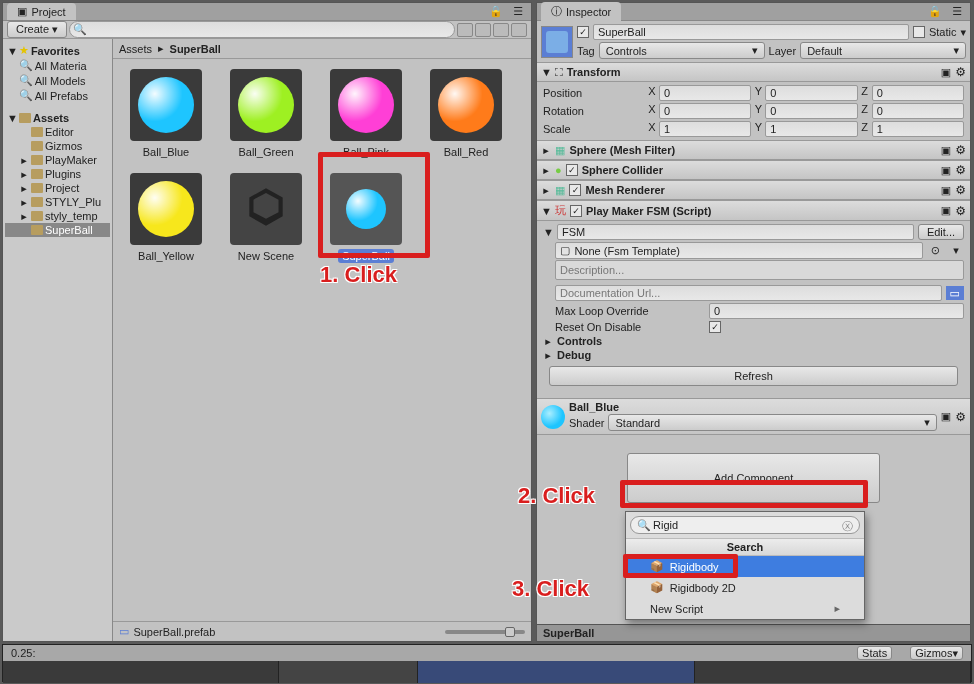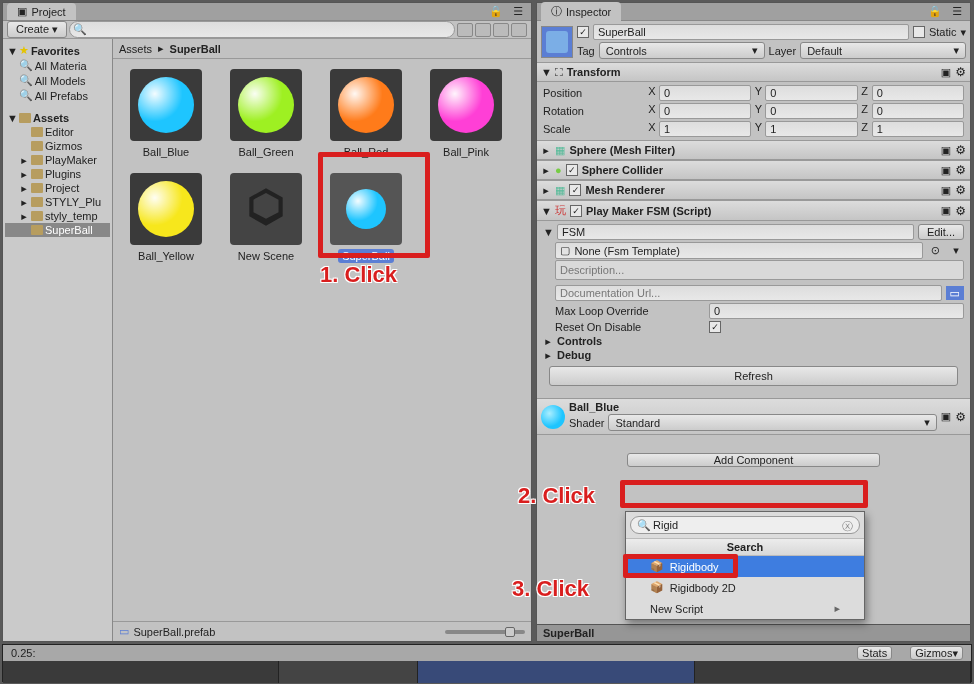--- a/index.html
+++ b/index.html
@@ -172,25 +172,25 @@
         <b>SuperBall</b>
       </div>
       <div id="asset-grid">
         <div class="asset"><div class="thumb">
               <div class="ball" style="background-color:#1ec5ff;background-image:radial-gradient(circle at 30% 30%,rgba(255,255,255,.95),rgba(30,197,255,0) 50%)"></div>
             </div><span class="label">Ball_Blue</span></div>
         <div class="asset"><div class="thumb">
               <div class="ball" style="background-color:#9ef022;background-image:radial-gradient(circle at 30% 30%,rgba(255,255,255,.95),rgba(158,240,34,0) 50%)"></div>
             </div><span class="label">Ball_Green</span></div>
         <div class="asset"><div class="thumb">
+              <div class="ball" style="background-color:#ff3fd6;background-image:radial-gradient(circle at 30% 30%,rgba(255,255,255,.95),rgba(255,63,214,0) 50%)"></div>
+            </div><span class="label">Ball_Pink</span></div>
+        <div class="asset"><div class="thumb">
               <div class="ball" style="background-color:#ff7b1a;background-image:radial-gradient(circle at 30% 30%,rgba(255,255,255,.95),rgba(255,123,26,0) 50%)"></div>
             </div><span class="label">Ball_Red</span></div>
-        <div class="asset"><div class="thumb">
-              <div class="ball" style="background-color:#ff3fd6;background-image:radial-gradient(circle at 30% 30%,rgba(255,255,255,.95),rgba(255,63,214,0) 50%)"></div>
-            </div><span class="label">Ball_Pink</span></div>
         <div class="asset"><div class="thumb">
               <div class="ball" style="background-color:#f7e71c;background-image:radial-gradient(circle at 30% 30%,rgba(255,255,255,.95),rgba(247,231,28,0) 50%)"></div>
             </div><span class="label">Ball_Yellow</span></div>
         <div class="asset"><div class="thumb" style="background:#444">
               <svg width="50" height="50" viewBox="0 0 24 24" fill="#222">
                 <path d="M12 2l8 4.5v9L12 20l-8-4.5v-9L12 2zm0 2.3L6 7.5v6l6 3.2 6-3.2v-6l-6-3.2z"></path>
               </svg>
             </div><span class="label">New Scene</span></div>
         <div class="asset"><div class="thumb" style="background:#555">
               <div class="ball" style="width:40px;height:40px;background-color:#1ec5ff;background-image:radial-gradient(circle at 30% 30%,rgba(255,255,255,.95),rgba(30,197,255,0) 50%)"></div>
@@ -376,21 +376,21 @@
               <span>Standard</span>
               <span>▾</span>
             </div>
           </div>
       </div>
       <span>▣</span>
         <span class="gear">⚙</span>
     </div>
 
     <div style="padding:18px 90px">
-      <button class="btn" style="width:100%;padding:0">Add Component</button>
+      <button class="btn" style="width:100%;padding:18px">Add Component</button>
     </div>
   </div>
 </div>
 
 <div id="asset-bar">
     <span>SuperBall</span>
   </div>
 
 <div id="timeline">
   <div id="tl-hdr">

